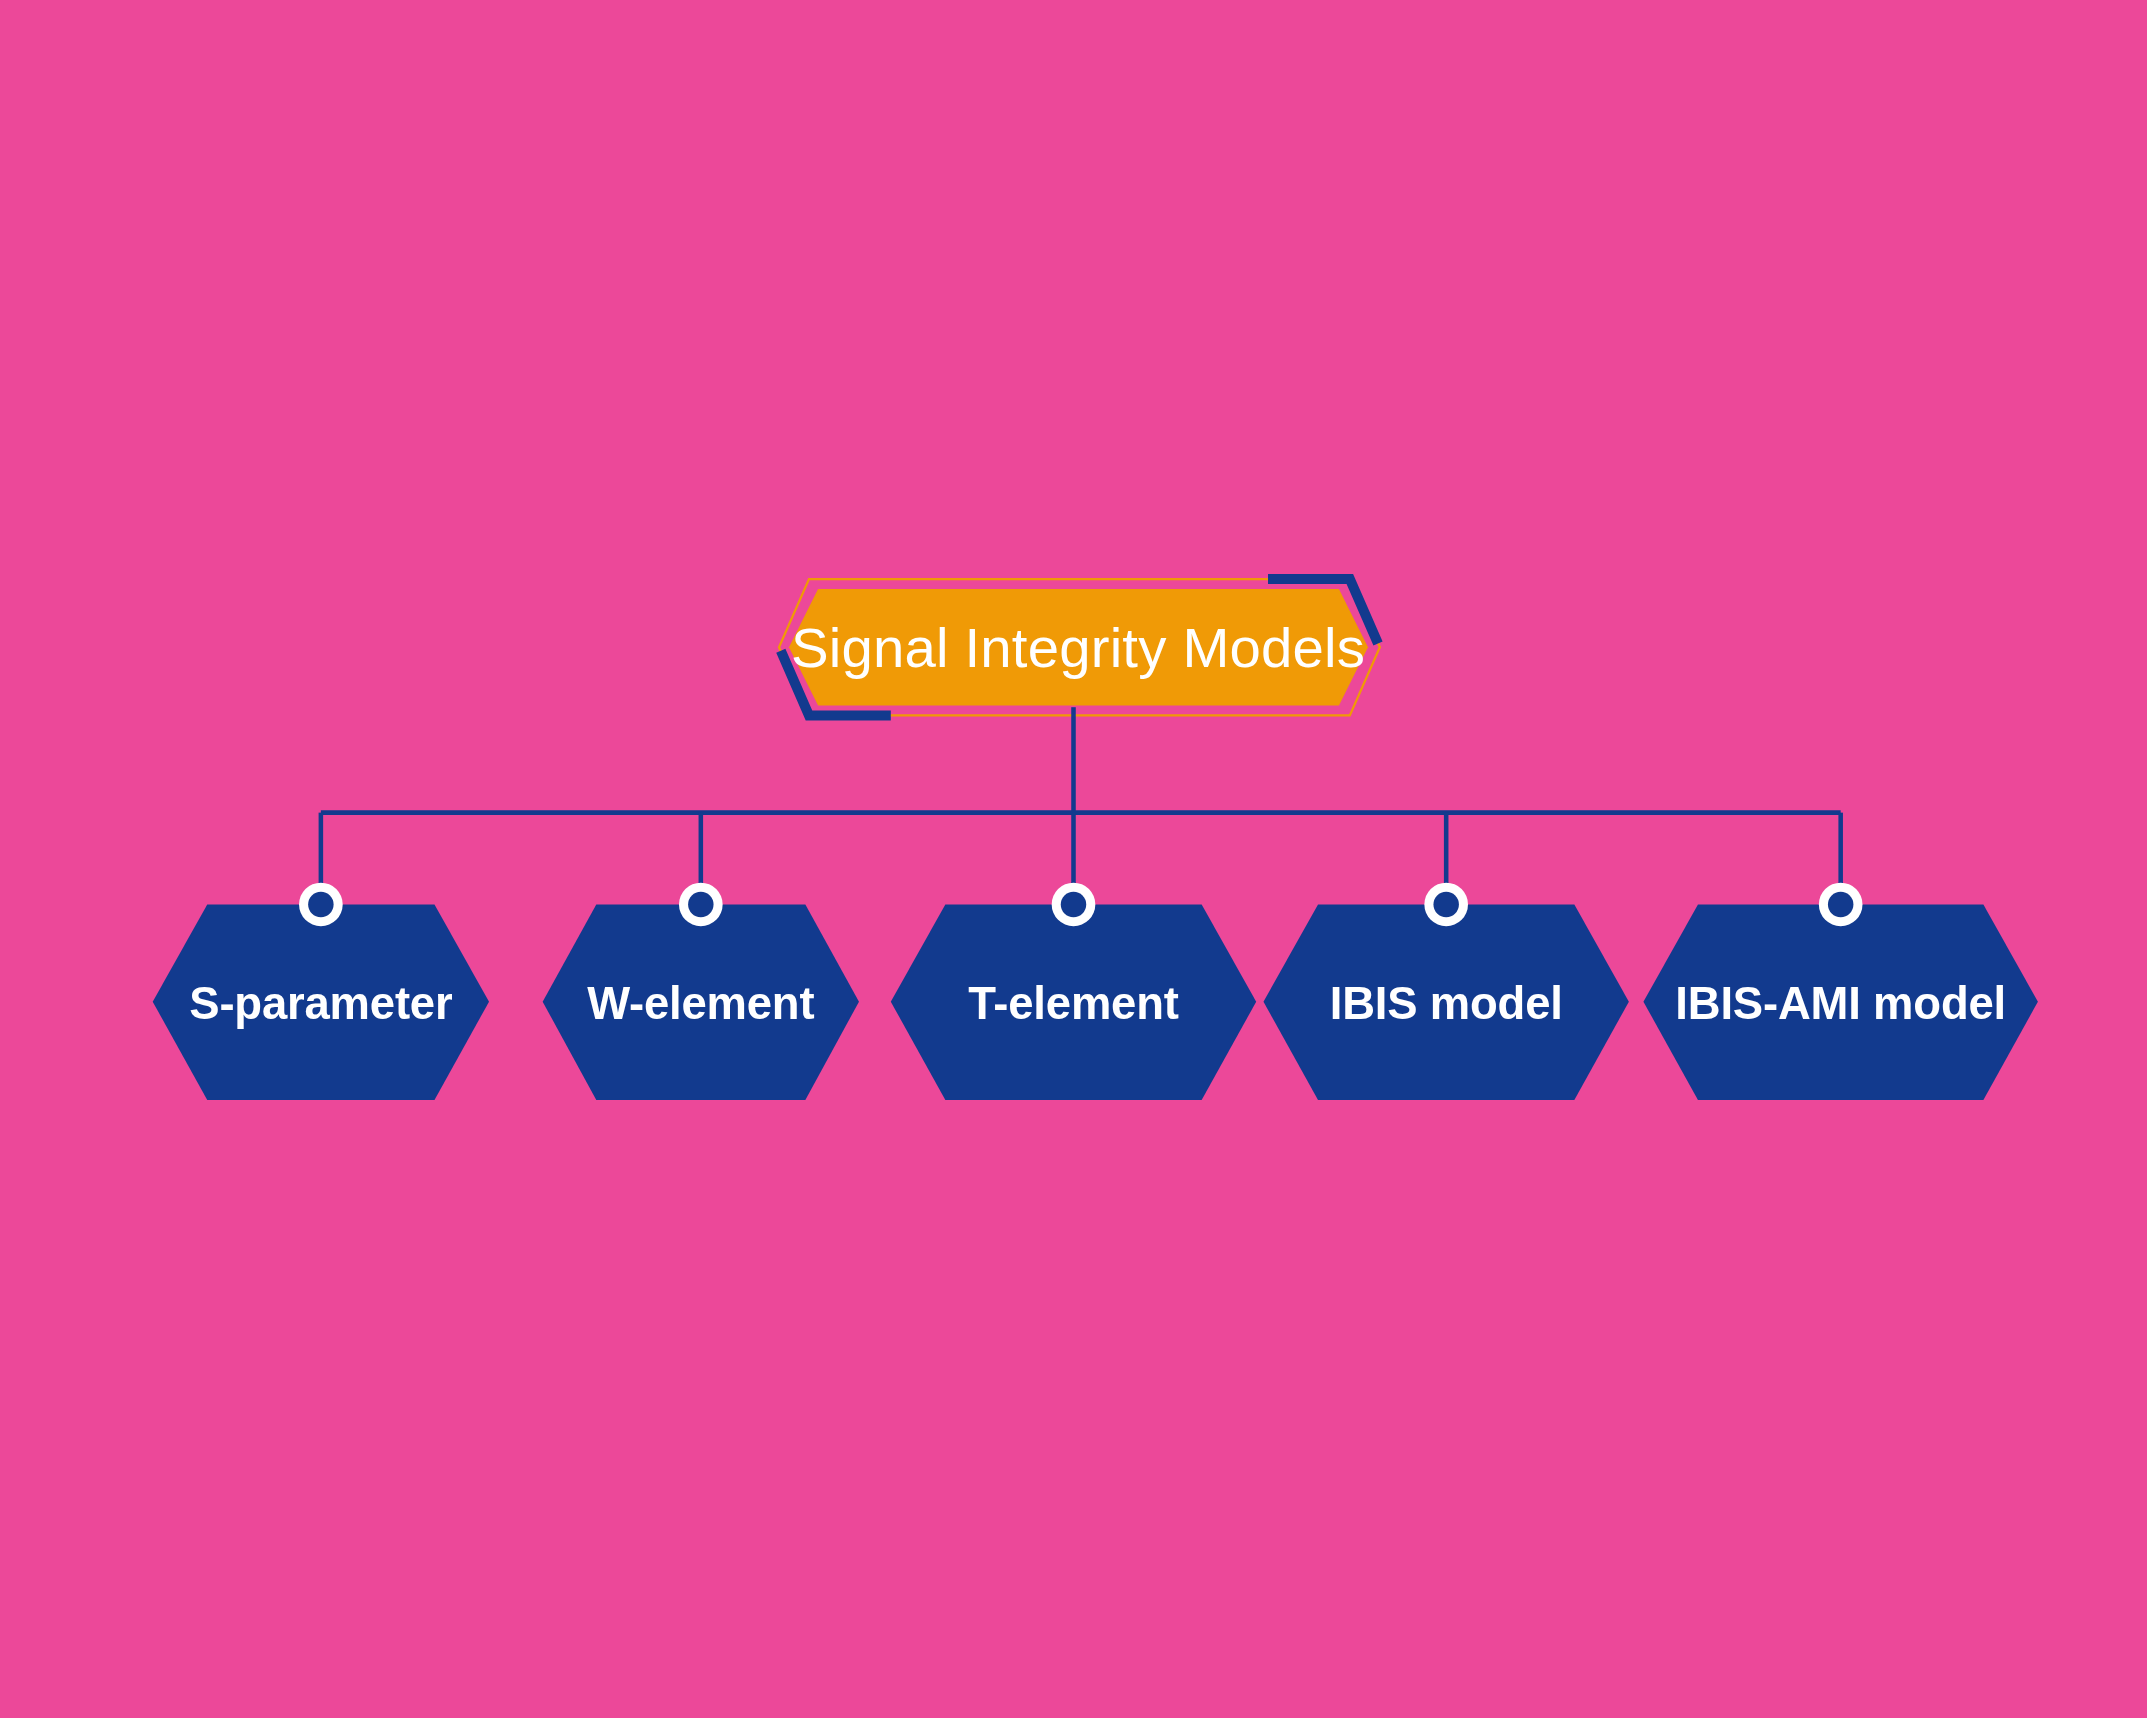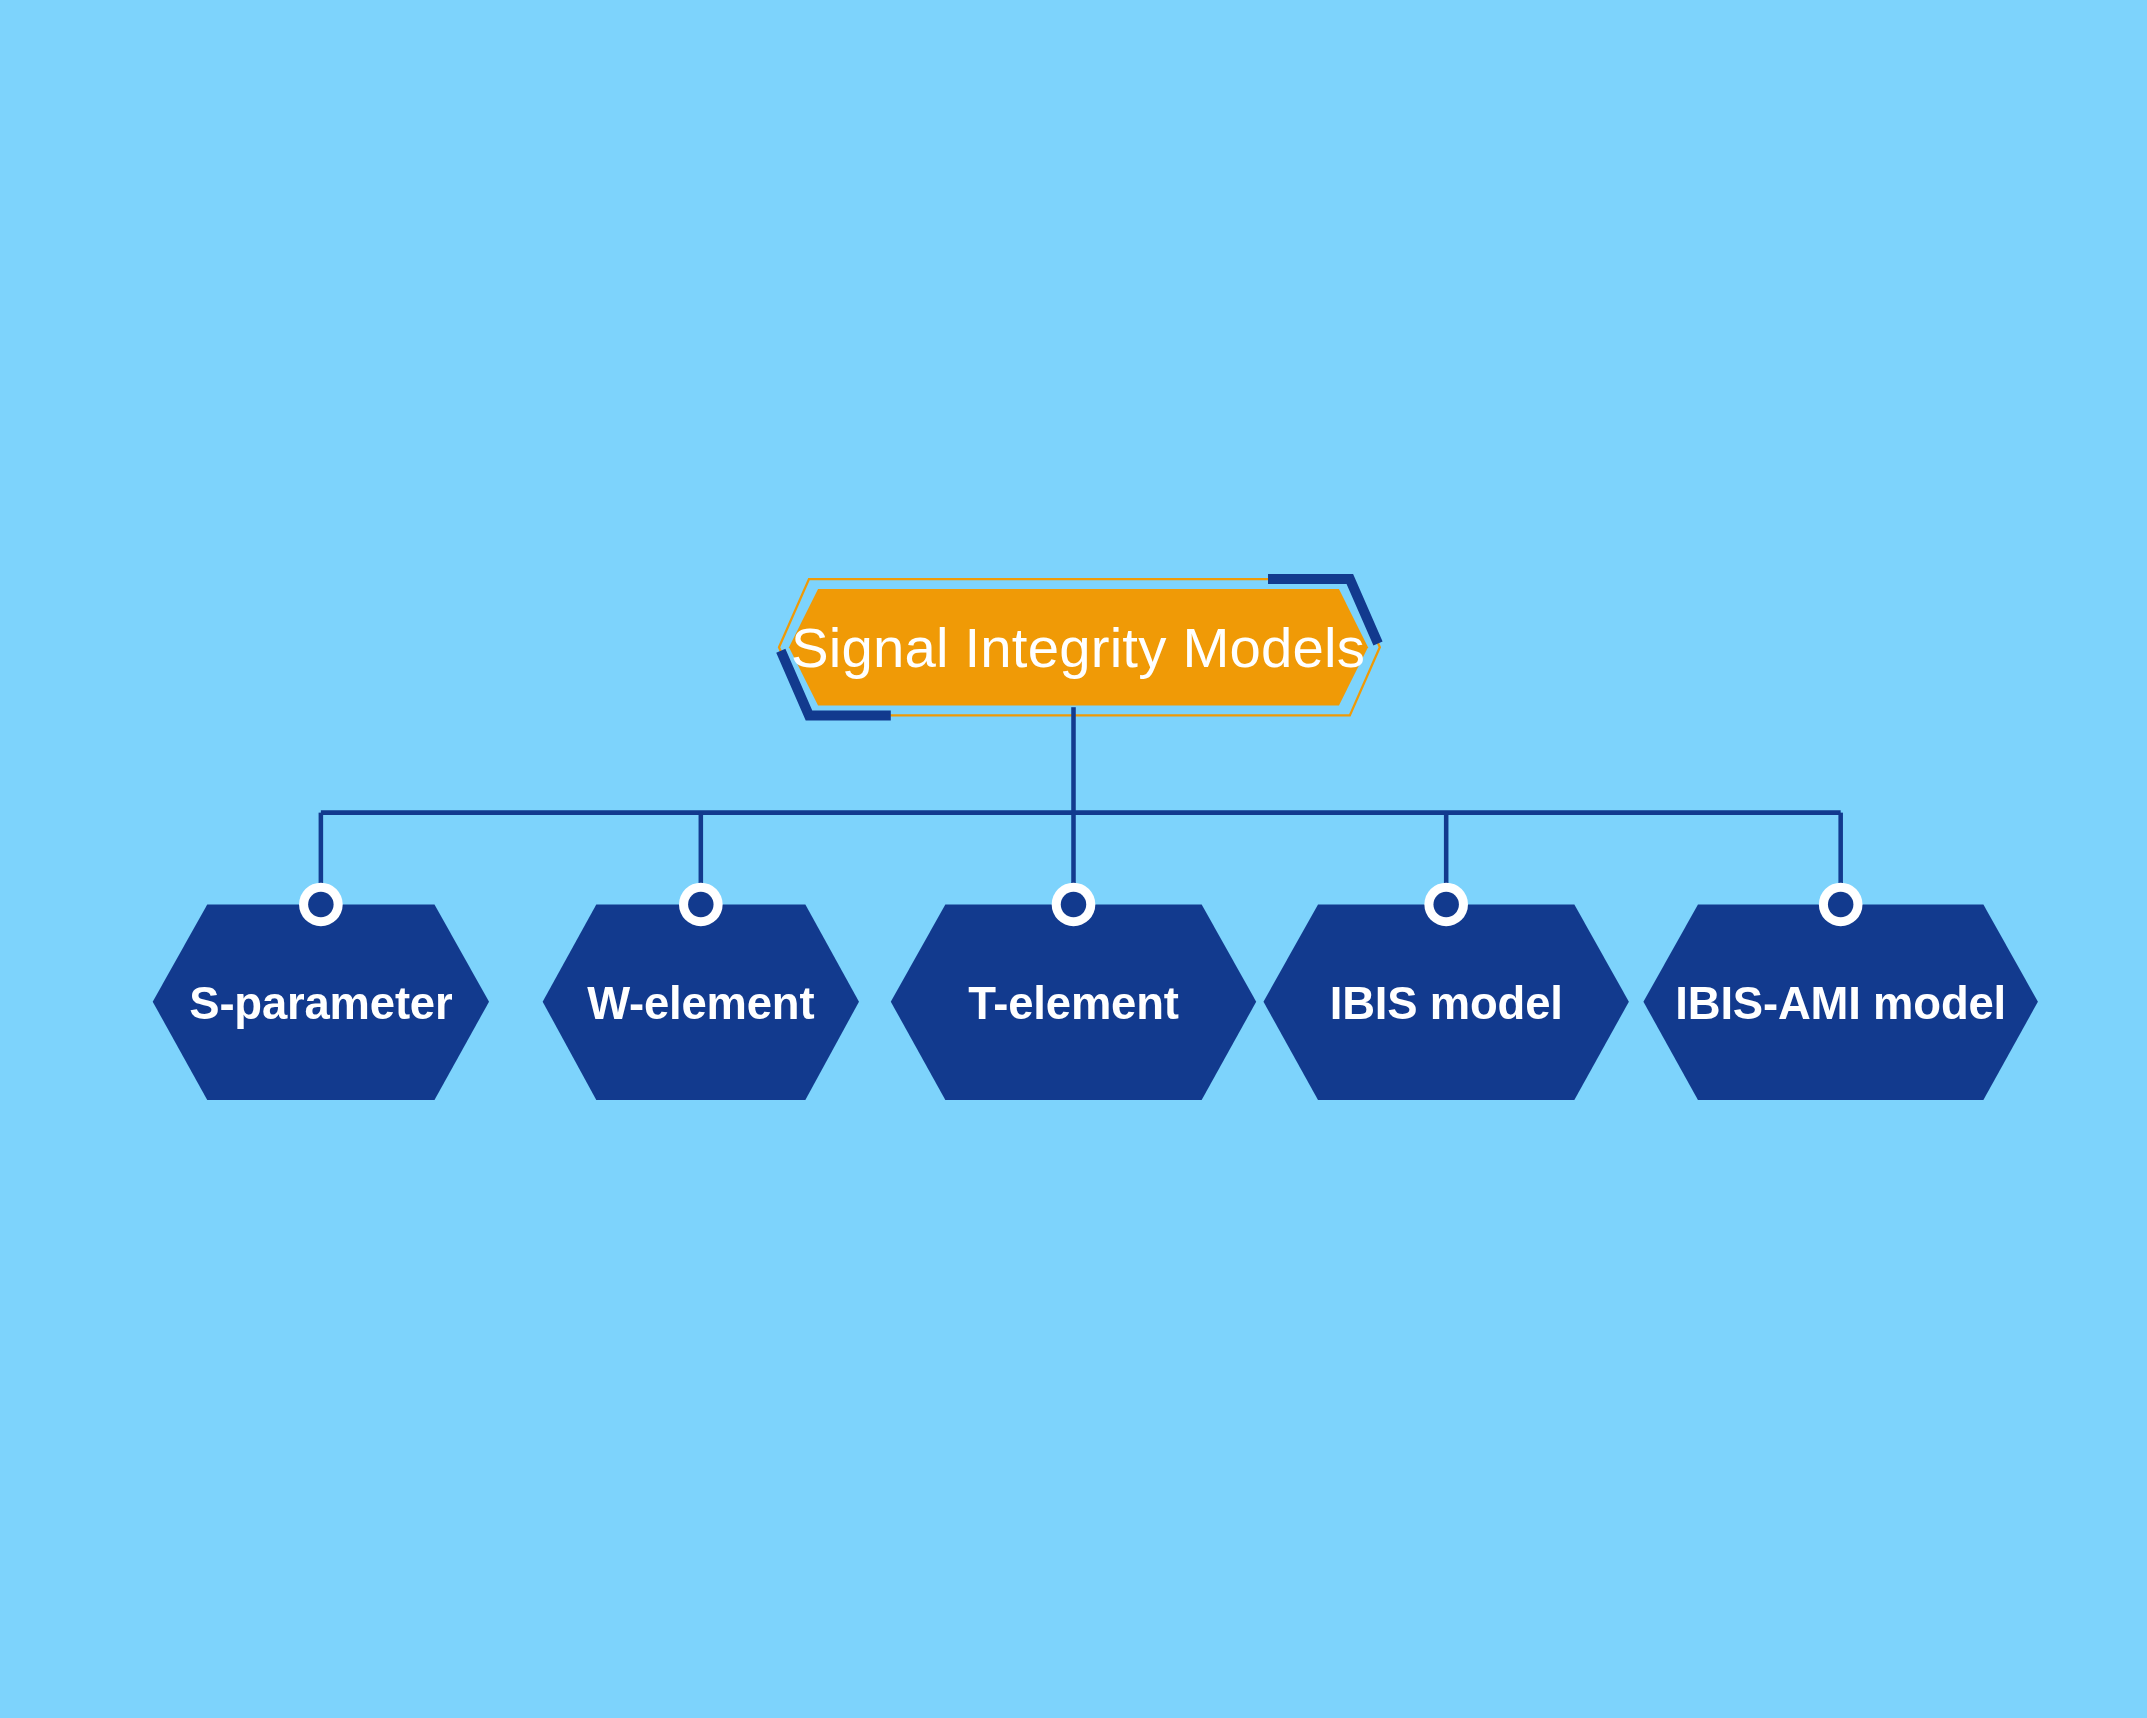--- a/index.html
+++ b/index.html
@@ -8,21 +8,21 @@
     padding: 0;
     background: #ffffff;
   }
   body {
     font-family: "Liberation Sans", sans-serif;
   }
   #canvas {
     position: relative;
     width: 2147px;
     height: 1718px;
-    background: #7dd3fc;
+    background: #ec4899;
     overflow: hidden;
   }
   #diagram-svg {
     position: absolute;
     left: 0;
     top: 0;
     width: 2147px;
     height: 1718px;
     display: block;
   }

